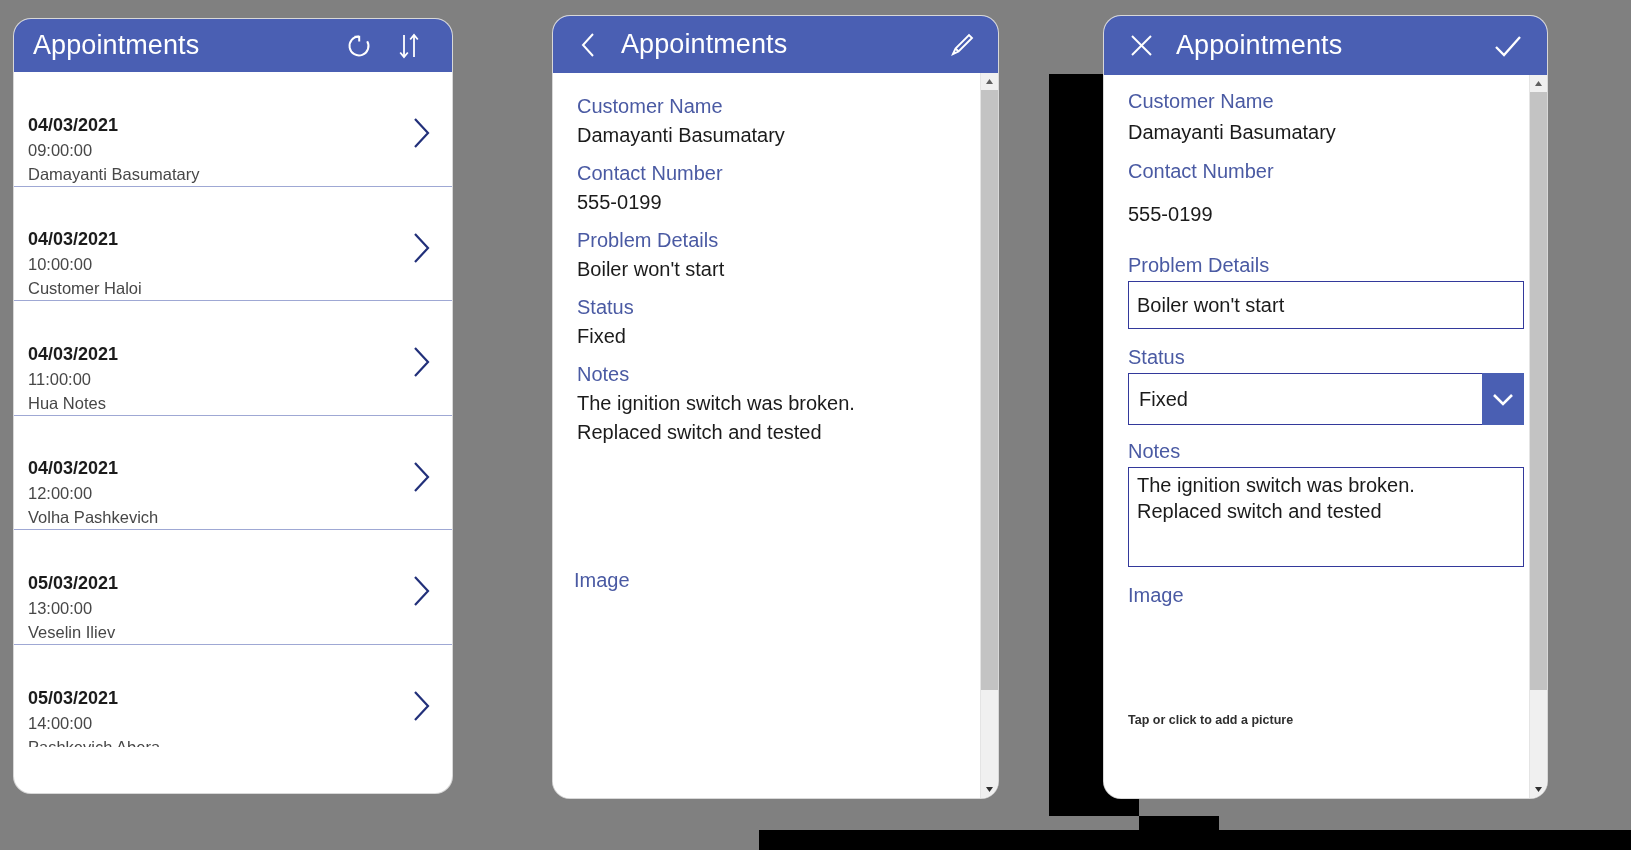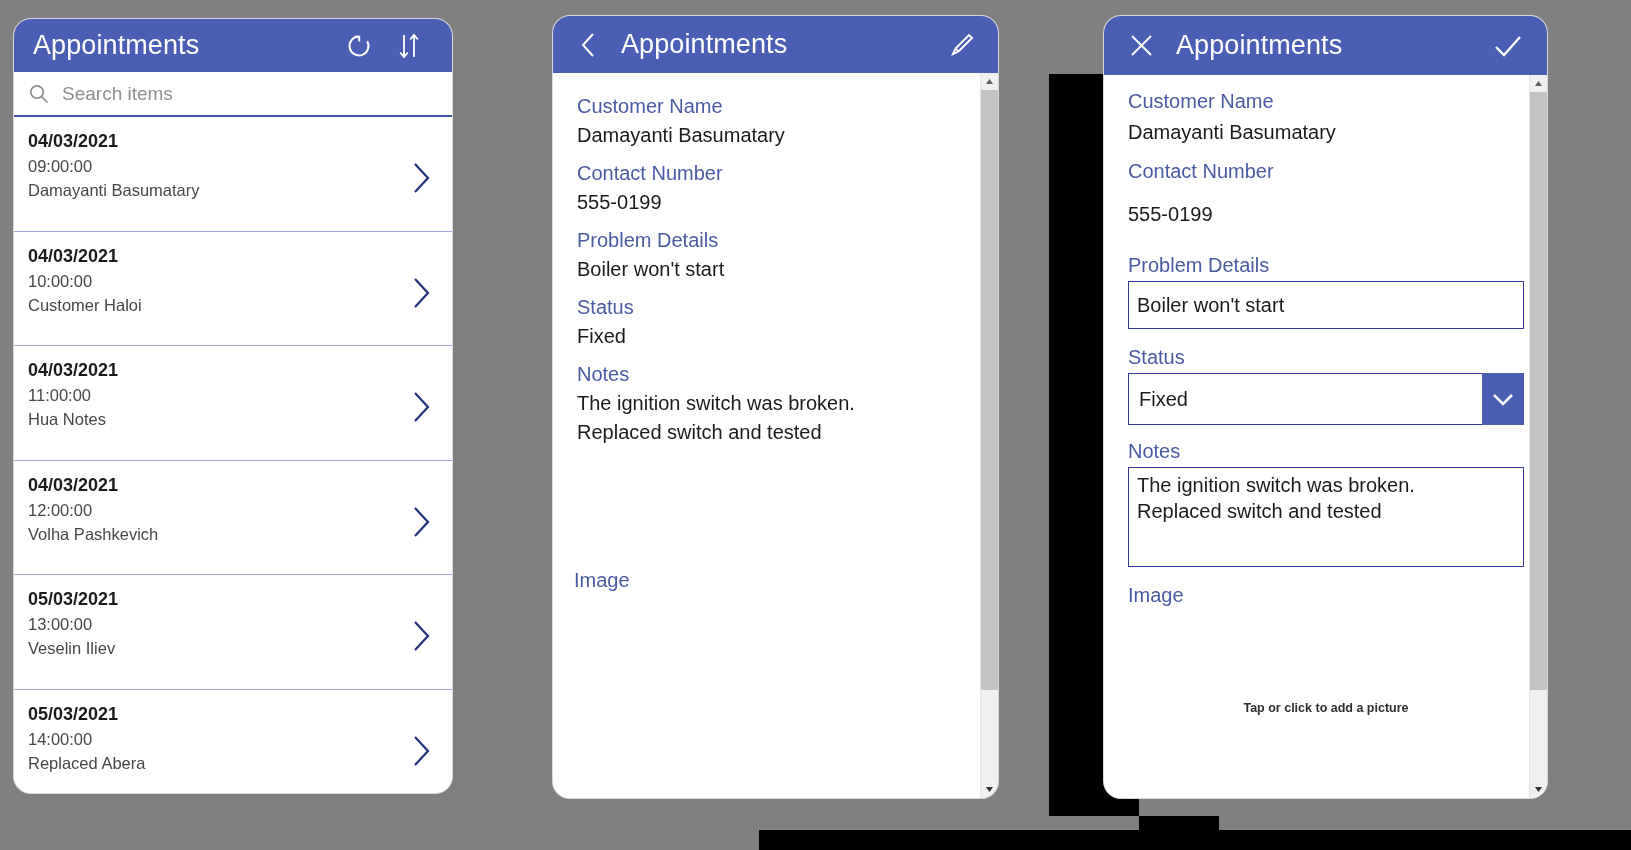--- a/index.html
+++ b/index.html
@@ -65,21 +65,21 @@
   .search-input{
     border:none;outline:none;font-size:19px;color:#8f8f8f;
     font-family:"Liberation Sans", sans-serif;background:transparent;
     width:100%;padding:0;margin-left:4px;
   }
   .search-input::placeholder{color:#8f8f8f;opacity:1;}
   .list{height:675px;overflow:hidden;position:relative;}
   .list-item{
     height:114.6px;box-sizing:border-box;
     border-bottom:1.6px solid #9fa8d4;
-    display:flex;align-items:flex-start;
+    display:flex;align-items:flex-end;
     padding:12px 0 0 14px;position:relative;
     background:#fff;cursor:pointer;
   }
   .li-date{font-size:18px;font-weight:bold;color:#1b1b1b;line-height:25px;}
   .li-time{font-size:16.5px;color:#474747;line-height:24px;}
   .li-name{font-size:16.5px;color:#474747;line-height:24px;}
   .li-chev{
     position:absolute;right:20px;top:44px;
   }
 
@@ -150,21 +150,21 @@
     box-sizing:border-box;width:396px;height:100px;
     border:1.6px solid #33399b;background:#fff;resize:none;
     font-size:20px;line-height:26px;color:#1b1b1b;
     font-family:"Liberation Sans", sans-serif;
     padding:4px 8px;outline:none;display:block;
   }
   .img-drop{
     width:396px;height:150px;position:relative;
   }
   .img-drop .hint{
-    position:absolute;left:0;right:0;top:90px;text-align:center;
+    position:absolute;left:0;right:0;top:102px;text-align:left;
     font-size:12.5px;color:#2f2f2f;font-weight:bold;
   }
 </style>
 </head>
 <body>
 
 <div class="black-strip-vert"></div>
 <div class="black-strip-bottom"></div>
 <div class="black-strip-bottom2"></div>
 
@@ -184,29 +184,20 @@
         <svg width="26" height="30" viewBox="0 0 26 30">
           <line x1="8" y1="4" x2="8" y2="26" stroke="#fff" stroke-width="1.8"></line>
           <polyline points="4.2,21.5 8,26 11.8,21.5" fill="none" stroke="#fff" stroke-width="1.8"></polyline>
           <line x1="18" y1="4" x2="18" y2="26" stroke="#fff" stroke-width="1.8"></line>
           <polyline points="14.2,8.5 18,4 21.8,8.5" fill="none" stroke="#fff" stroke-width="1.8"></polyline>
         </svg>
       </div>
     </div>
   </div>
 
-  <div class="search-row">
-    <span class="search-ico">
-      <svg width="22" height="22" viewBox="0 0 22 22">
-        <circle cx="9" cy="9" r="6.2" fill="none" stroke="#8f8f8f" stroke-width="1.7"></circle>
-        <line x1="13.6" y1="13.6" x2="19.5" y2="19.5" stroke="#8f8f8f" stroke-width="1.7"></line>
-      </svg>
-    </span>
-    <input class="search-input" type="text" placeholder="Search items" style="">
-  </div>
 
   <div class="list" id="browse-list">
       <div class="list-item">
         <div>
           <div class="li-date">04/03/2021</div>
           <div class="li-time">09:00:00</div>
           <div class="li-name">Damayanti Basumatary</div>
         </div>
         <svg class="li-chev" width="22" height="34" viewBox="0 0 22 34">
           <polyline points="5,3 18,17 5,31" fill="none" stroke="#22307a" stroke-width="2.2"></polyline>
@@ -249,21 +240,21 @@
           <div class="li-name">Veselin Iliev</div>
         </div>
         <svg class="li-chev" width="22" height="34" viewBox="0 0 22 34">
           <polyline points="5,3 18,17 5,31" fill="none" stroke="#22307a" stroke-width="2.2"></polyline>
         </svg>
       </div>
       <div class="list-item">
         <div>
           <div class="li-date">05/03/2021</div>
           <div class="li-time">14:00:00</div>
-          <div class="li-name">Replaced Abera</div>
+          <div class="li-name">Pashkevich Abera</div>
         </div>
         <svg class="li-chev" width="22" height="34" viewBox="0 0 22 34">
           <polyline points="5,3 18,17 5,31" fill="none" stroke="#22307a" stroke-width="2.2"></polyline>
         </svg>
       </div>
     </div>
 </div>
 
 <div class="panel panel-border" id="panel2">
 

